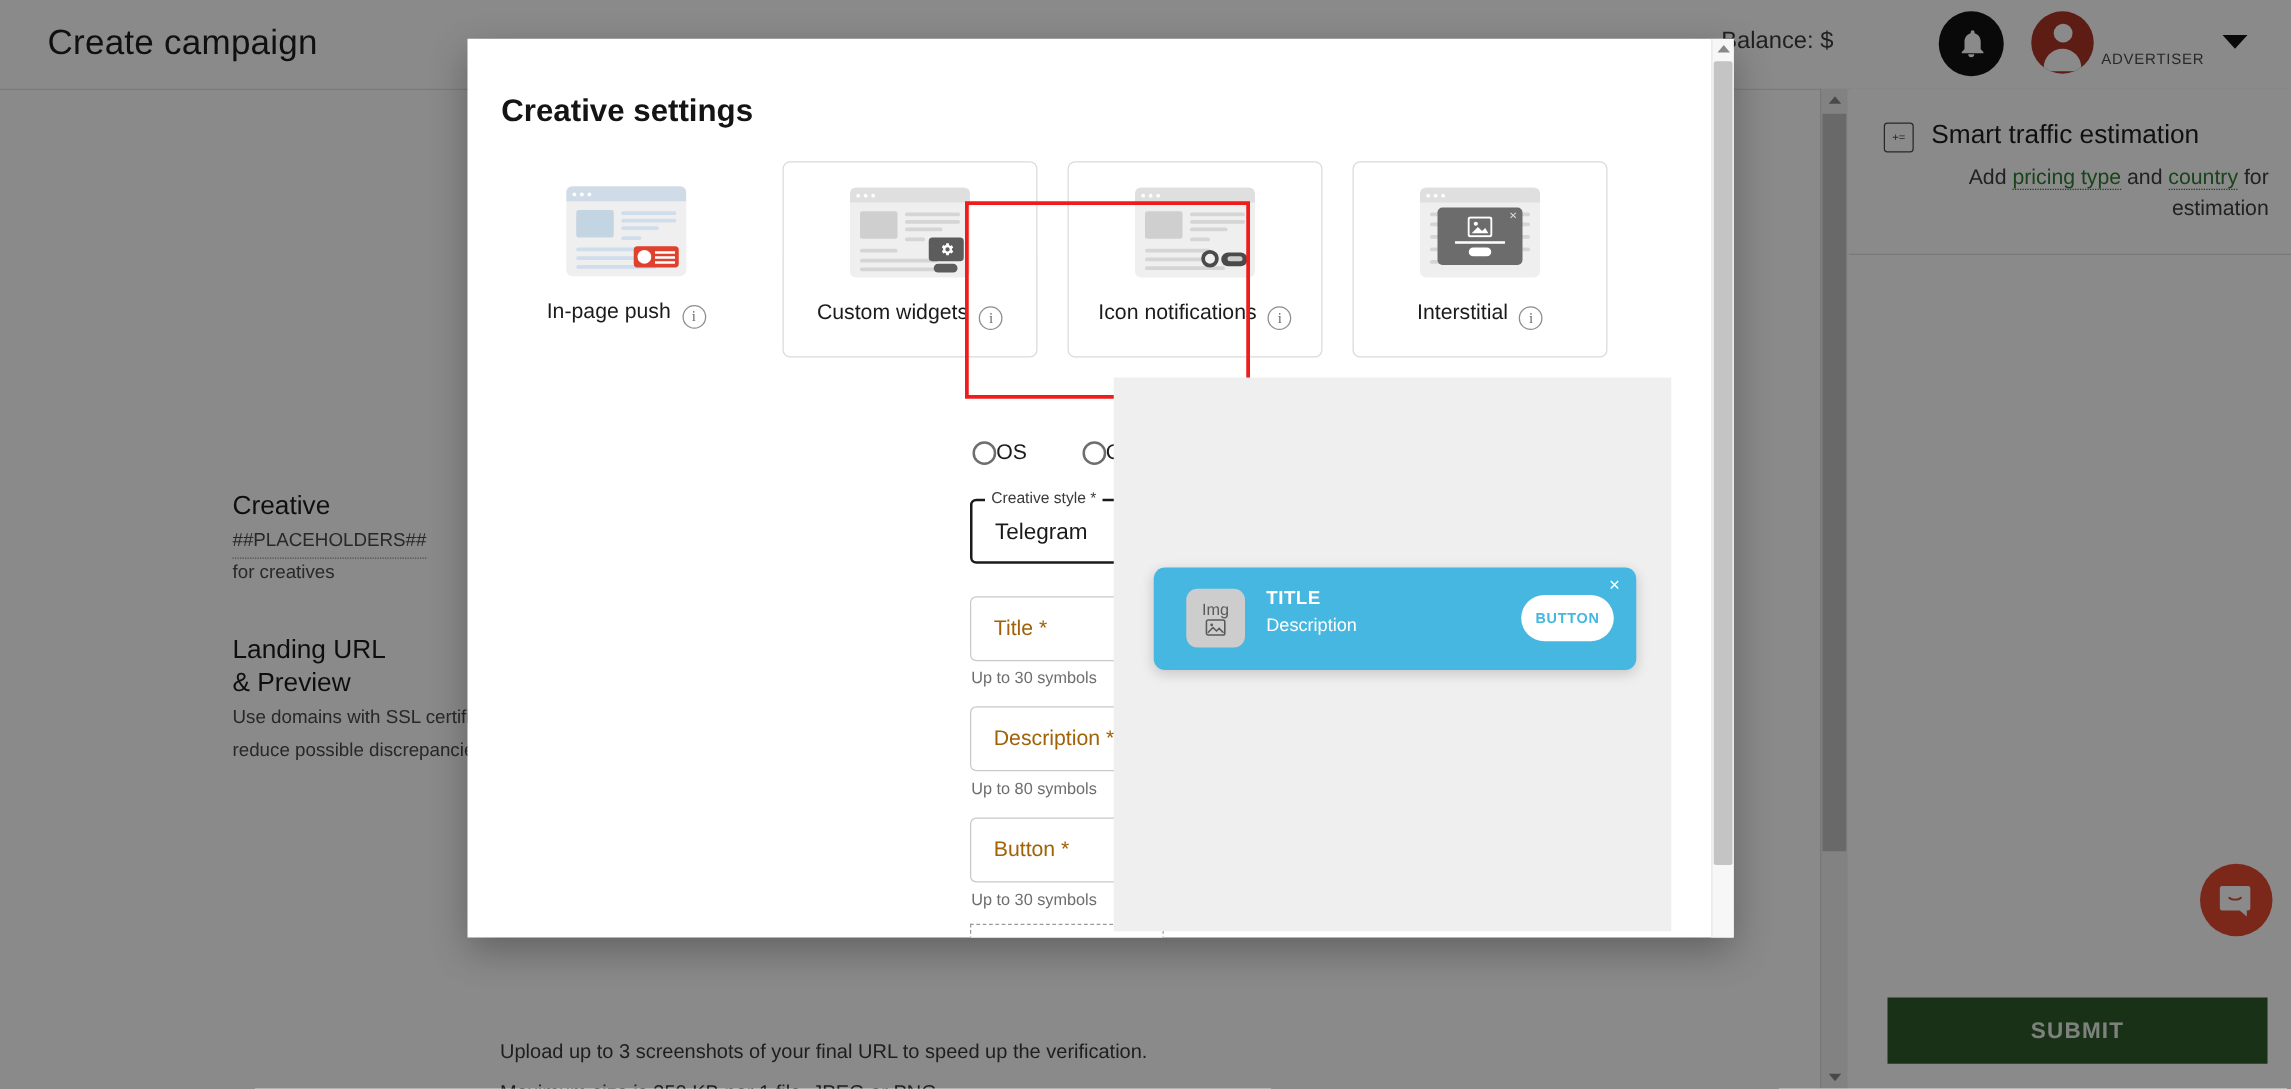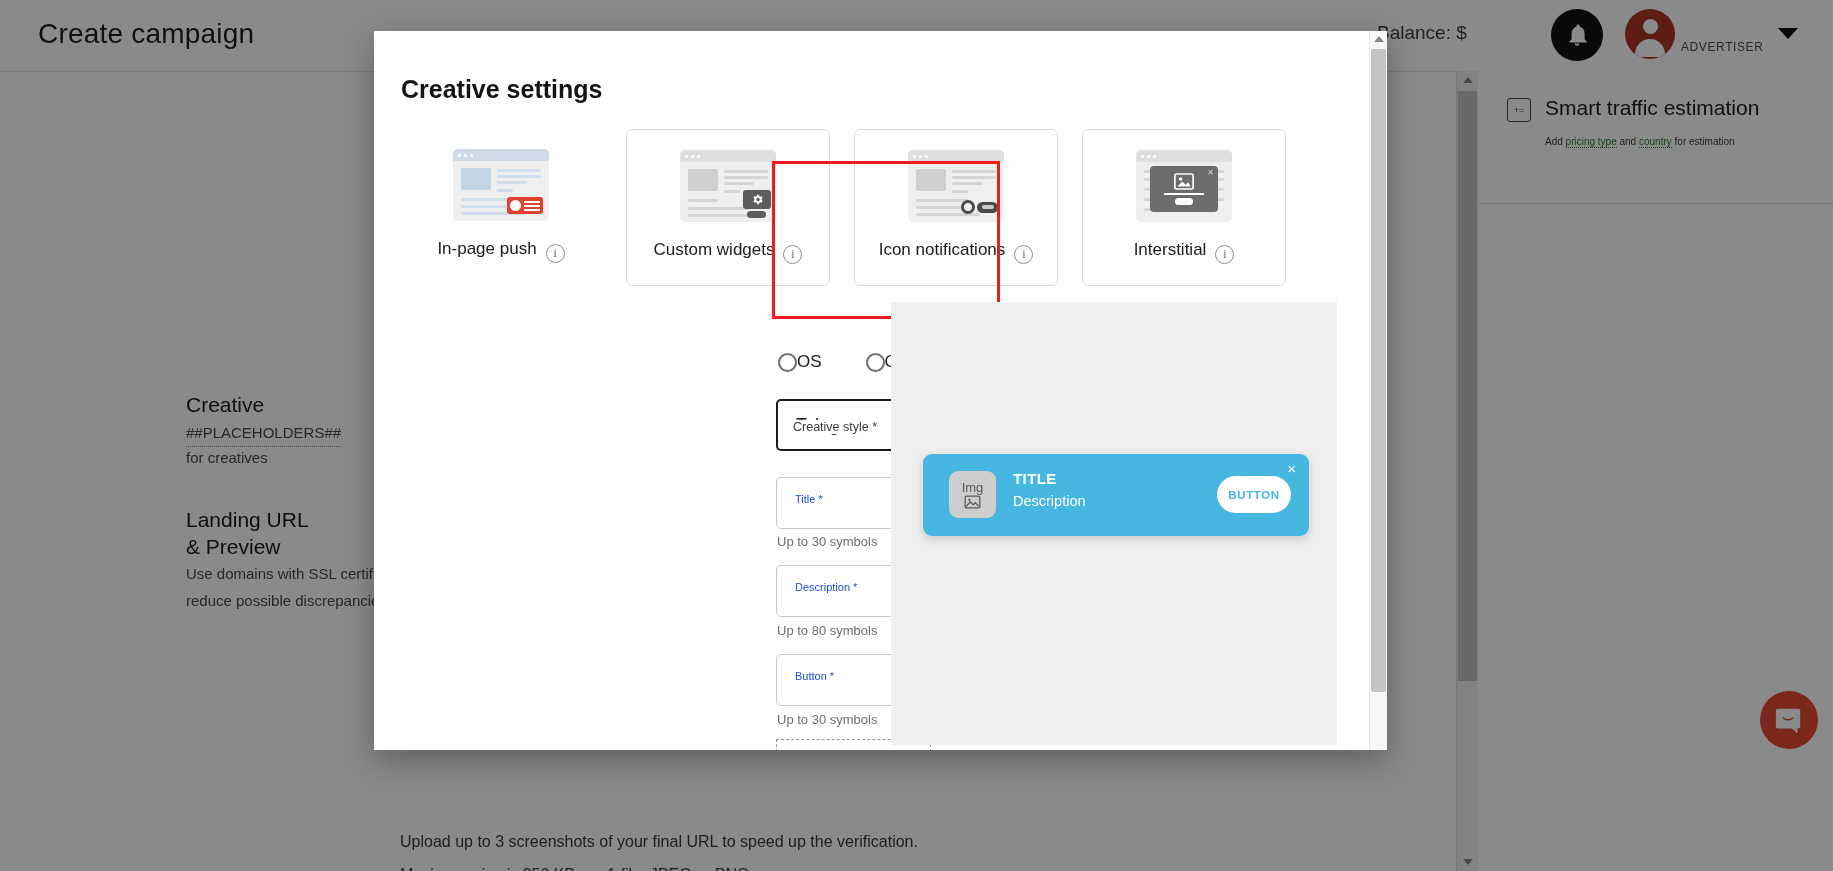--- a/index.html
+++ b/index.html
@@ -23,21 +23,21 @@
 
   .left-col{position:absolute;left:0;top:71px;width:380px;bottom:0;}
   .lc-h{position:absolute;font-size:21px;color:#1b1b1b;}
   .lc-p{position:absolute;font-size:15px;color:#4a4a4a;line-height:27px;width:300px;}
   .dotted{border-bottom:1px dotted #8c8c8c;}
 
   .right-col{position:absolute;left:1479px;top:71px;width:354px;bottom:0;background:#fff;}
   .rc-card{position:absolute;left:0;top:0;width:354px;height:132px;border-bottom:1px solid #e0e0e0;}
   .rc-icon{position:absolute;left:28px;top:27px;width:22px;height:22px;border:1.8px solid #4b4b4b;border-radius:3px;display:flex;flex-wrap:wrap;align-items:center;justify-content:center;font-size:9px;color:#4b4b4b;line-height:9px;}
   .rc-title{position:absolute;left:66px;top:25px;font-size:21px;color:#1c1c1c;}
-  .rc-sub{position:absolute;left:66px;top:58px;width:270px;font-size:10px;line-height:25px;color:#3d3d3d;}
+  .rc-sub{position:absolute;left:66px;top:58px;width:270px;font-size:17px;line-height:25px;color:#3d3d3d;text-align:right;}
   .grn{color:#2e7d32;border-bottom:1px dotted #2e7d32;}
   .submit-btn{position:absolute;left:31px;top:727px;width:304px;height:53px;background:#2f5d2b;color:#e9eee8;font-size:18px;letter-spacing:1px;font-weight:700;border:none;display:flex;align-items:center;justify-content:center;cursor:pointer;}
   .chat-fab{position:absolute;left:1760px;top:691px;width:58px;height:58px;border-radius:50%;background:#e34a33;display:flex;align-items:center;justify-content:center;cursor:pointer;}
 
   .bottom-note{position:absolute;left:400px;top:833px;font-size:16px;color:#3a3a3a;}
   .bottom-note2{position:absolute;left:400px;top:866px;font-size:16px;color:#3a3a3a;}
 
   
   .pg-scroll{position:absolute;left:1456px;top:71px;width:21px;bottom:0;background:#f1f1f1;border-left:1px solid #dcdcdc;}
   .pg-scroll .up,.pg-scroll .down{position:absolute;left:0;width:21px;height:18px;display:flex;align-items:center;justify-content:center;}
@@ -90,24 +90,24 @@
   
   .radios{position:absolute;left:404px;top:321px;display:flex;align-items:center;}
   .rad{display:flex;align-items:center;cursor:pointer;}
   .rad .ring{width:19px;height:19px;border-radius:50%;border:2px solid #6e6e6e;box-sizing:border-box;}
   .rad.on .ring{border-color:#39a84a;position:relative;}
   .rad.on .ring::after{content:"";position:absolute;left:3.5px;top:3.5px;width:8px;height:8px;border-radius:50%;background:#39a84a;}
   .rad .t{font-size:17px;color:#1c1c1c;}
 
   
   .field{position:absolute;left:402px;width:460px;height:52px;border:1px solid #c9c9c9;border-radius:5px;box-sizing:border-box;background:#fff;}
-  .field .ph{position:absolute;left:18px;top:15px;font-size:11px;color:#1d4ed8;text-align:right;}
+  .field .ph{position:absolute;left:18px;top:15px;font-size:17px;color:#a16207;text-align:right;}
   .hint{position:absolute;left:403px;font-size:13px;color:#6e6e6e;}
   .sel-field{position:absolute;left:402px;top:368px;width:460px;height:52px;border:2px solid #1a1a1a;border-radius:5px;box-sizing:border-box;background:#fff;cursor:pointer;}
-  .sel-label{position:absolute;left:414px;top:360px;background:#fff;padding:0 5px;font-size:12.5px;color:#3b3b3b;margin-top:29px;}
+  .sel-label{position:absolute;left:414px;top:360px;background:#fff;padding:0 5px;font-size:12.5px;color:#3b3b3b;}
   .sel-val{position:absolute;left:18px;top:14px;font-size:18px;color:#1a1a1a;}
   .sel-caret{position:absolute;right:17px;top:22px;width:0;height:0;border-left:7px solid transparent;border-right:7px solid transparent;border-top:8px solid #555;}
 
   .drop{position:absolute;left:402px;top:708px;width:155px;height:140px;border:1px dashed #9a9a9a;box-sizing:border-box;background:#fff;text-align:center;cursor:pointer;}
   .drop .cloud{margin-top:25px;}
   .drop .dim{margin-top:10px;font-size:15px;color:#4a4a4a;}
 
   
   .preview{position:absolute;left:517px;top:271px;width:446px;height:443px;background:#efefef;}
   .notif{position:absolute;left:32px;top:152px;width:386px;height:82px;border-radius:9px;background:#45b7e0;box-shadow:0 3px 10px rgba(0,0,0,.17);}
@@ -167,20 +167,21 @@
         <span class="tri-d"></span>
       </div>
   </div>
 
   <div class="right-col">
     <div class="rc-card">
       <div class="rc-icon">+=</div>
       <div class="rc-title">Smart traffic estimation</div>
       <div class="rc-sub"><span>Add </span><span class="grn">pricing type</span><span> and </span><span class="grn">country</span><span> for estimation</span></div>
     </div>
+    <div class="submit-btn">SUBMIT</div>
   </div>
 
   <div class="chat-fab">
     <svg viewBox="0 0 32 32" width="30" height="30">
         <path fill="#fff" d="M4 4h22a2 2 0 0 1 2 2v17a2 2 0 0 1-2 2h-1v5l-6-5H4a2 2 0 0 1-2-2V6a2 2 0 0 1 2-2z"></path>
         <path d="M10 14c1.6 2.2 8.4 2.2 10 0" stroke="#e34a33" stroke-width="1.6" fill="none" stroke-linecap="round"></path>
       </svg>
   </div>
 </div>
 

